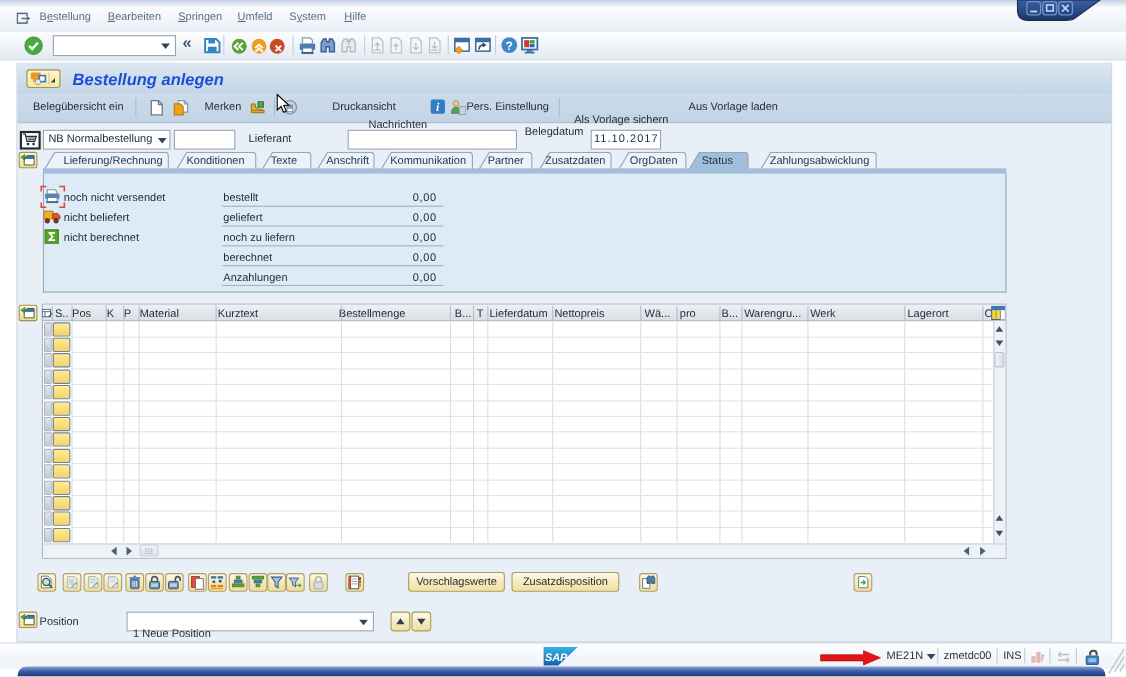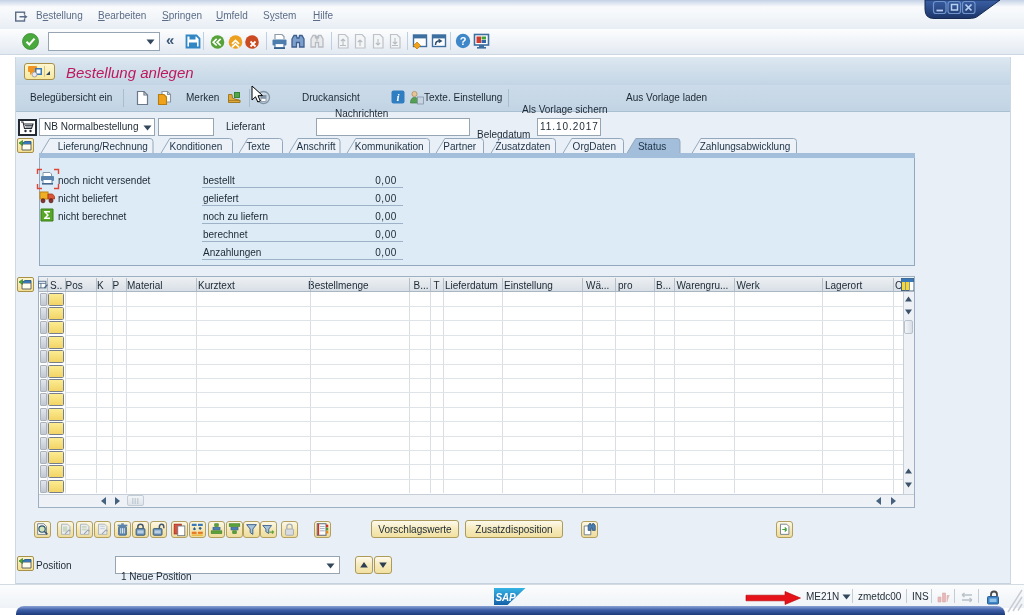--- a/index.html
+++ b/index.html
@@ -152,21 +152,21 @@
   <div class="abs" style="left:24px;top:63px;width:31px;height:17px;border:1px solid #a89048;border-radius:3px;background:linear-gradient(#fdf6cf,#f7e8a0);box-sizing:border-box;">
     <svg width="29" height="15" viewBox="0 0 29 15">
       <path d="M3 3 Q3 2 4 2 H11 Q12 2 12 3 V7 Q12 8 11 8 H8 L5 11 V8 H4 Q3 8 3 7 Z" fill="#f09422"></path>
       <rect x="10" y="4" width="7" height="7" fill="#3878b8"></rect>
       <rect x="11.5" y="5.5" width="4" height="4" fill="#ffffff"></rect>
       <circle cx="9.5" cy="10.5" r="2.5" fill="#e8e8ee" stroke="#888" stroke-width="0.7"></circle>
       <path d="M21 11 L25 11 L25 7 Z" fill="#33475c"></path>
       <path d="M19.5 2 V13" stroke="#d8c888" stroke-width="1"></path>
     </svg>
   </div>
-  <div class="txt" style="left:66px;top:64px;font-size:15px;font-weight:normal;font-style:italic;color:#be185d;">Bestellung anlegen</div>
+  <div class="txt" style="left:66px;top:64px;font-size:15px;font-weight:bold;font-style:italic;color:#1d4ed8;">Bestellung anlegen</div>
 
   <div class="abs" style="left:16px;top:85px;width:994px;height:26px;background:linear-gradient(#ccdbe9,#c2d4e4);border-bottom:1px solid #a9bfd2;"></div>
   <div class="txt" style="left:30px;top:92px;">Belegübersicht ein</div>
   <div class="sep-v" style="left:123px;top:89px;height:18px;background:#a8bdd0;"></div>
   <svg class="abs" style="left:136px;top:90px;" width="13" height="16" viewBox="0 0 13 16">
       <path d="M1.5 1.5 H8 L11.5 5 V14.5 H1.5 Z" fill="#ffffff" stroke="#6b7887" stroke-width="1.2"></path>
       <path d="M8 1.5 V5 H11.5" fill="none" stroke="#6b7887" stroke-width="1.2"></path>
     </svg>
   <svg class="abs" style="left:157px;top:90px;" width="16" height="16" viewBox="0 0 16 16">
     <path d="M5 1.5 H10.5 L13.5 4.5 V12 H5 Z" fill="#ffffff" stroke="#8a96a2" stroke-width="1.1"></path>
@@ -189,21 +189,21 @@
   <div class="txt" style="left:335px;top:108px;">Nachrichten</div>
   <svg class="abs" style="left:391px;top:90px;" width="14" height="14" viewBox="0 0 14 14">
     <rect x="0.5" y="0.5" width="13" height="13" rx="2" fill="#2f7ec2"></rect>
     <text x="7" y="11" font-family="Liberation Serif" font-size="11" font-weight="bold" font-style="italic" fill="#fff" text-anchor="middle">i</text>
   </svg>
   <svg class="abs" style="left:409px;top:90px;" width="15" height="15" viewBox="0 0 15 15">
     <circle cx="5.5" cy="4" r="2.6" fill="#e8c498" stroke="#a88858" stroke-width="0.7"></circle>
     <path d="M1.5 13 Q1.5 7.5 5.5 7.5 Q9.5 7.5 9.5 13 Z" fill="#55a055" stroke="#3d7d3d" stroke-width="0.7"></path>
     <rect x="8.5" y="7" width="6" height="7" fill="#c8d4e2" stroke="#8595a5" stroke-width="0.8"></rect>
   </svg>
-  <div class="txt" style="left:424px;top:92px;">Texte. Einstellung</div>
+  <div class="txt" style="left:424px;top:92px;">Pers. Einstellung</div>
   <div class="sep-v" style="left:508px;top:89px;height:18px;background:#a8bdd0;"></div>
   <div class="txt" style="left:522px;top:104px;">Als Vorlage sichern</div>
   <div class="txt" style="left:626px;top:92px;">Aus Vorlage laden</div>
 
   <svg class="abs" style="left:251px;top:85px;z-index:60;" width="13" height="19" viewBox="0 0 13 19">
     <path d="M1 1 L1 15 L4.5 11.8 L6.8 17 L9.3 15.9 L7 10.8 L11.5 10.5 Z" fill="#ffffff" stroke="#000000" stroke-width="1"></path>
   </svg>
 
   <div class="abs" style="left:18px;top:119px;width:19px;height:17px;border:2px solid #222a33;background:#ffffff;box-sizing:border-box;">
     <svg width="15" height="13" viewBox="0 0 15 13">
@@ -214,21 +214,21 @@
     </svg>
   </div>
   <div class="fld" style="left:39px;top:118px;width:116px;height:18px;"></div>
   <div class="txt" style="left:44px;top:121px;">NB Normalbestellung</div>
   <svg class="abs" style="left:143px;top:125px;" width="9" height="6" viewBox="0 0 9 6">
       <path d="M0.5 0.5 L8.5 0.5 L4.5 5.5 Z" fill="#33475c"></path>
     </svg>
   <div class="fld" style="left:158px;top:118px;width:56px;height:18px;"></div>
   <div class="txt" style="left:226px;top:121px;">Lieferant</div>
   <div class="fld" style="left:316px;top:118px;width:154px;height:18px;"></div>
-  <div class="txt" style="left:477px;top:129px;">Belegdatum</div>
+  <div class="txt" style="left:477px;top:115px;">Belegdatum</div>
   <div class="fld" style="left:537px;top:118px;width:64px;height:18px;"></div>
   <div class="txt" style="left:540px;top:121px;letter-spacing:0.95px;">11.10.2017</div>
 
   <div class="abs" style="left:17px;top:138px;width:17px;height:15px;border:1px solid #a89048;border-radius:2px;background:linear-gradient(#fdf6cf,#f2e090);box-sizing:border-box;">
     <svg width="15" height="13" viewBox="0 0 15 13">
       <path d="M4 5 L13 5 L13 11 L4 11 Z" fill="#fdfdf0" stroke="#555" stroke-width="0.9"></path>
       <path d="M3 5 L7 2.5 L13 2.5 L13 5" fill="#3878b8" stroke="#2a5888" stroke-width="0.9"></path>
       <path d="M1 4 L4.5 1.5 L4.5 6.5 Z" fill="#4aa830" stroke="#2d7d2d" stroke-width="0.7"></path>
     </svg>
   </div>
@@ -334,21 +334,21 @@
   <div class="txt" style="left:50px;top:280px;color:#1c2833;">S..</div>
     <div class="txt" style="left:65.5px;top:280px;color:#1c2833;">Pos</div>
     <div class="txt" style="left:97px;top:280px;color:#1c2833;">K</div>
     <div class="txt" style="left:112.5px;top:280px;color:#1c2833;">P</div>
     <div class="txt" style="left:127px;top:280px;color:#1c2833;">Material</div>
     <div class="txt" style="left:198px;top:280px;color:#1c2833;">Kurztext</div>
     <div class="txt" style="left:308px;top:280px;color:#1c2833;">Bestellmenge</div>
     <div class="txt" style="left:413.5px;top:280px;color:#1c2833;">B...</div>
     <div class="txt" style="left:433.5px;top:280px;color:#1c2833;">T</div>
     <div class="txt" style="left:445px;top:280px;color:#1c2833;">Lieferdatum</div>
-    <div class="txt" style="left:504px;top:280px;color:#1c2833;">Einstellung</div>
+    <div class="txt" style="left:504px;top:280px;color:#1c2833;">Nettopreis</div>
     <div class="txt" style="left:586px;top:280px;color:#1c2833;">Wä...</div>
     <div class="txt" style="left:618px;top:280px;color:#1c2833;">pro</div>
     <div class="txt" style="left:656px;top:280px;color:#1c2833;">B...</div>
     <div class="txt" style="left:676.5px;top:280px;color:#1c2833;">Warengru...</div>
     <div class="txt" style="left:736.5px;top:280px;color:#1c2833;">Werk</div>
     <div class="txt" style="left:825px;top:280px;color:#1c2833;">Lagerort</div>
     <div class="txt" style="left:895px;top:280px;color:#1c2833;">C</div>
     <div class="abs" style="left:47px;top:278px;width:1px;height:13px;background:#b4bec8;"></div>
     <div class="abs" style="left:64.5px;top:278px;width:1px;height:13px;background:#b4bec8;"></div>
     <div class="abs" style="left:96px;top:278px;width:1px;height:13px;background:#b4bec8;"></div>

